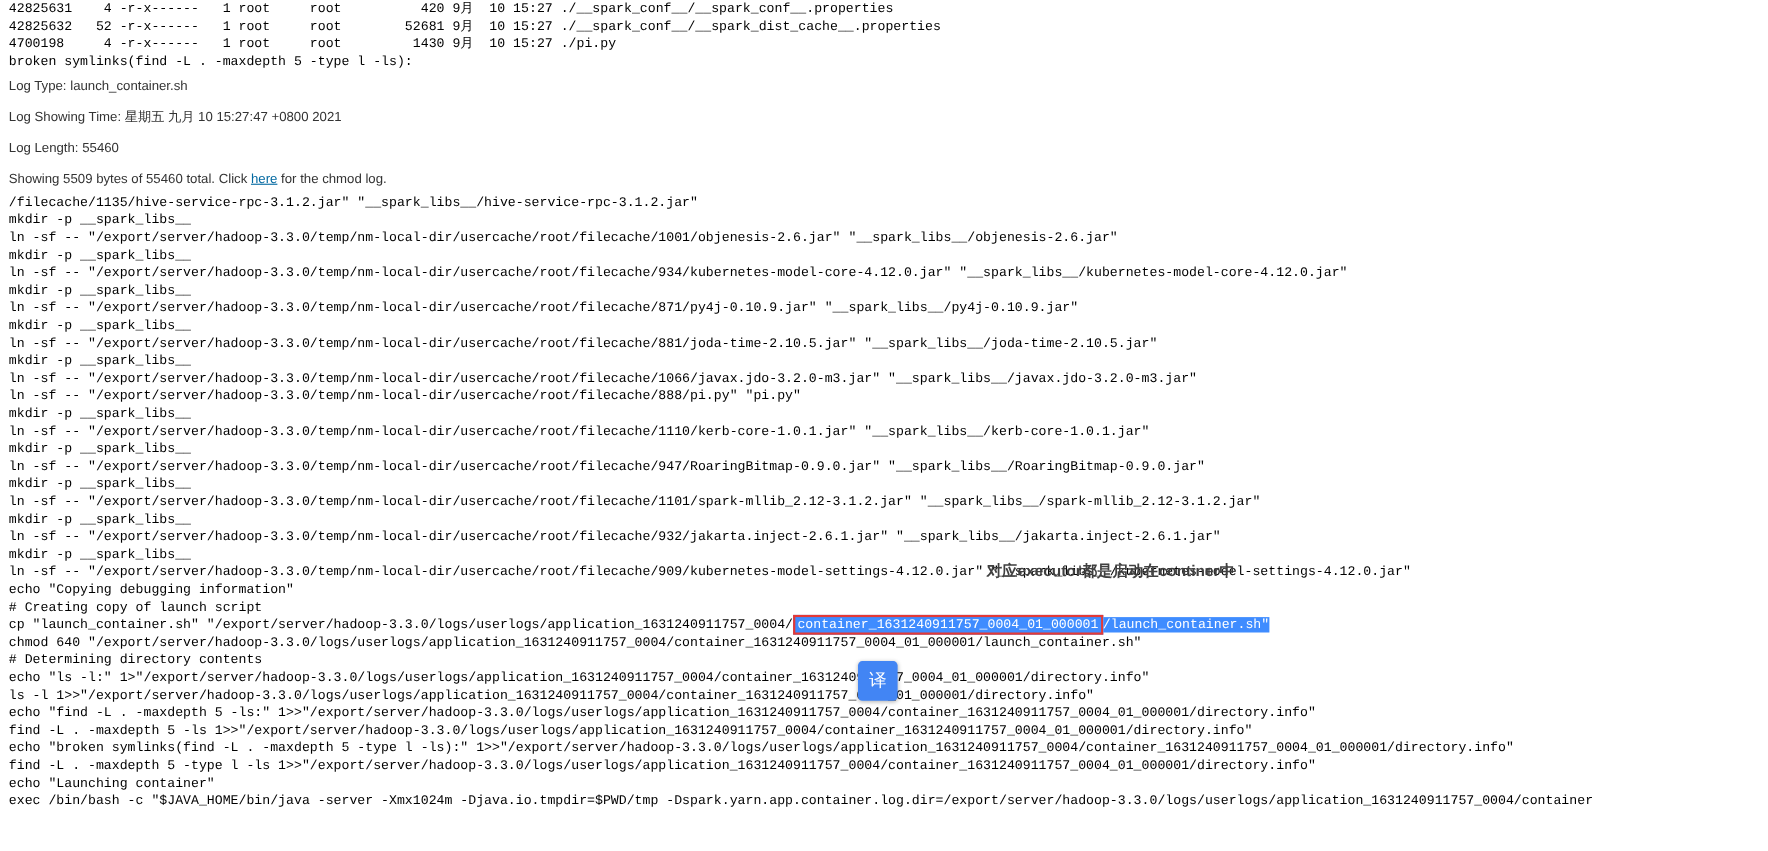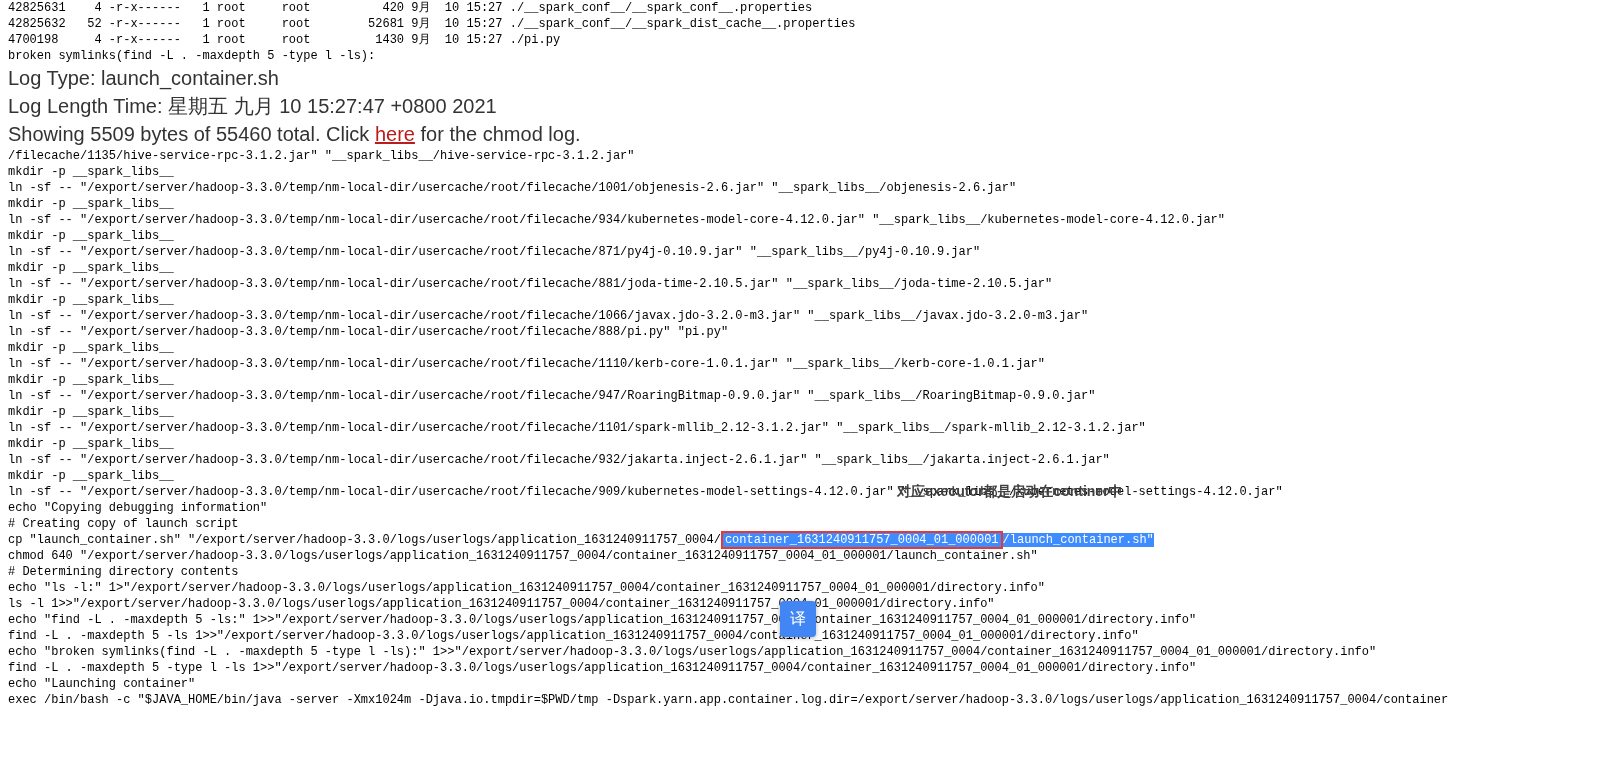--- a/index.html
+++ b/index.html
@@ -15,28 +15,28 @@
   pre {
     font-family: "Courier New", monospace;
     font-size: 12px;
     margin: 0;
     padding: 0 8px;
     white-space: pre;
     line-height: 16px;
   }
   .meta {
     font-family: Verdana, Arial, sans-serif;
-    font-size: 20px;
+    font-size: 12px;
     color: #333;
     padding: 2px 8px;
     line-height: 24px;
   }
   .meta a {
     text-decoration: underline;
-    color: #b91c1c;
+    color: #0369a1;
     cursor: pointer;
   }
   .highlight-box {
     border: 2px solid #e53935;
     display: inline;
     padding: 0 2px;
     margin-top: 21px;
   }
   .sel {
     background: #3f8cff;
@@ -79,21 +79,24 @@
 
   <pre id="top-listing">42825631    4 -r-x------   1 root     root          420 9月  10 15:27 ./__spark_conf__/__spark_conf__.properties
 42825632   52 -r-x------   1 root     root        52681 9月  10 15:27 ./__spark_conf__/__spark_dist_cache__.properties
 4700198     4 -r-x------   1 root     root         1430 9月  10 15:27 ./pi.py
 broken symlinks(find -L . -maxdepth 5 -type l -ls):</pre>
 
   <div class="meta">
     <span>Log Type: </span><span>launch_container.sh</span>
   </div>
   <div class="meta">
-    <span>Log Length Time: </span><span>星期五 九月 10 15:27:47 +0800 2021</span>
+    <span>Log Showing Time: </span><span>星期五 九月 10 15:27:47 +0800 2021</span>
+  </div>
+  <div class="meta">
+    <span>Log Length: </span><span>55460</span>
   </div>
   <div class="meta">
     <span>Showing 5509 bytes of 55460 total. Click </span><a>here</a><span> for the chmod log.</span>
   </div>
 
   <pre id="body1">/filecache/1135/hive-service-rpc-3.1.2.jar" "__spark_libs__/hive-service-rpc-3.1.2.jar"
 mkdir -p __spark_libs__
 ln -sf -- "/export/server/hadoop-3.3.0/temp/nm-local-dir/usercache/root/filecache/1001/objenesis-2.6.jar" "__spark_libs__/objenesis-2.6.jar"
 mkdir -p __spark_libs__
 ln -sf -- "/export/server/hadoop-3.3.0/temp/nm-local-dir/usercache/root/filecache/934/kubernetes-model-core-4.12.0.jar" "__spark_libs__/kubernetes-model-core-4.12.0.jar"

